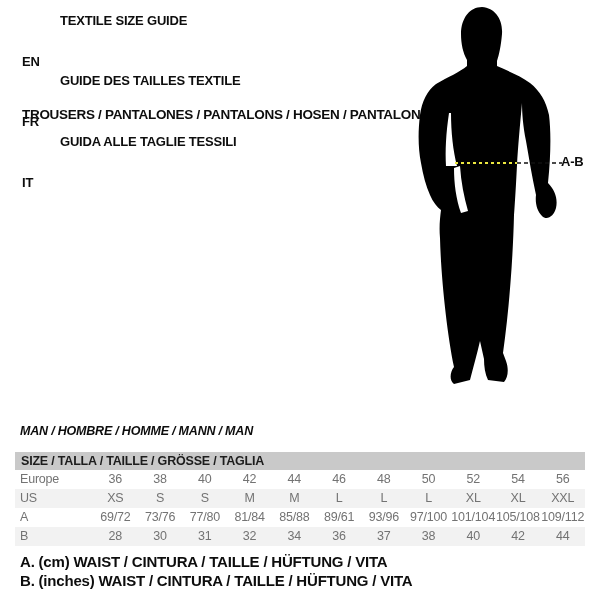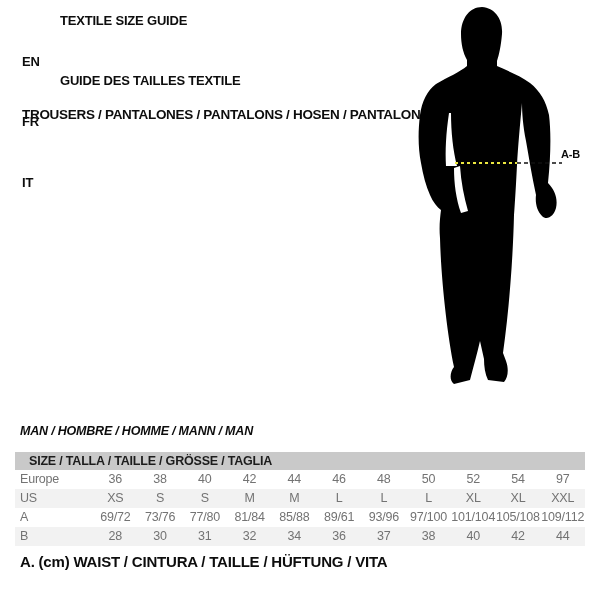--- a/index.html
+++ b/index.html
@@ -9,25 +9,25 @@
   }
   
   .lang-list{position:absolute;left:22px;top:11px;}
   .lang-row{display:flex;line-height:19.4px;font-size:13px;font-weight:bold;letter-spacing:-0.2px;}
   .lang-code{width:38px;flex:0 0 38px;margin-top:41px;}
   
   .product-heading{position:absolute;left:22px;top:107px;font-size:13.5px;font-weight:bold;letter-spacing:-0.3px;}
   .gender-heading{position:absolute;left:20px;top:424px;font-size:12.5px;font-weight:bold;letter-spacing:-0.2px;font-style:italic;}
   
   .figure-wrap{position:absolute;left:410px;top:3px;width:190px;height:390px;}
-  .ab-label{position:absolute;left:561px;top:148px;font-size:11px;font-weight:bold;letter-spacing:-0.2px;}
+  .ab-label{position:absolute;left:561px;top:154px;font-size:13px;font-weight:bold;letter-spacing:-0.2px;}
   
   .size-table{position:absolute;left:15px;top:452px;width:570px;}
   .table-header{
-    background:#c9c9c9;height:18px;line-height:18px;padding-left:14px;
+    background:#c9c9c9;height:18px;line-height:18px;padding-left:6px;
     font-size:12.5px;font-weight:bold;letter-spacing:-0.2px;color:#1c1c1c;
   }
   .t-row{display:flex;height:19px;line-height:19px;font-size:12.5px;color:#737373;letter-spacing:-0.2px;}
   .t-row:nth-of-type(2n){background:#f2f2f2;align-items:flex-end;}
   .t-label{flex:0 0 73px;padding-left:5px;}
   .t-cells{flex:1;display:flex;}
   .t-cell{flex:1;text-align:center;}
   
   .footnotes{position:absolute;left:20px;top:553px;}
   .footnote{font-size:15px;font-weight:bold;line-height:18.5px;letter-spacing:-0.2px;}
@@ -46,20 +46,21 @@
 
 
       <div class="lang-row">
         <span class="lang-code">FR</span>
         <span class="lang-label">GUIDE DES TAILLES TEXTILE</span>
       </div>
 
 
       <div class="lang-row">
         <span class="lang-code">IT</span>
+        <span class="lang-label">GUIDA ALLE TAGLIE TESSILI</span>
       </div>
     </div>
 
   <div class="product-heading">TROUSERS / PANTALONES / PANTALONS / HOSEN / PANTALONI</div>
 
   <div class="figure-wrap">
     <svg width="190" height="390" viewBox="0 0 190 390" xmlns="http://www.w3.org/2000/svg">
       <path d="M 72,4
                C 85,5 93,16 92,31
                C 91,43 89,52 87,58
@@ -125,21 +126,21 @@
               <div class="t-cell">46</div>
 
               <div class="t-cell">48</div>
 
               <div class="t-cell">50</div>
 
               <div class="t-cell">52</div>
 
               <div class="t-cell">54</div>
 
-              <div class="t-cell">97</div>
+              <div class="t-cell">56</div>
             </div>
         </div>
 
         <div class="t-row">
           <div class="t-label">US</div>
           <div class="t-cells">
 
               <div class="t-cell">XS</div>
 
               <div class="t-cell">S</div>
@@ -219,15 +220,16 @@
               <div class="t-cell">44</div>
             </div>
         </div>
       </div>
   </div>
 
   <div class="footnotes">
 
       <div class="footnote">A. (cm) WAIST / CINTURA / TAILLE / HÜFTUNG / VITA</div>
 
+      <div class="footnote">B. (inches) WAIST / CINTURA / TAILLE / HÜFTUNG / VITA</div>
     </div>
 
 </div>
 
 </body></html>

